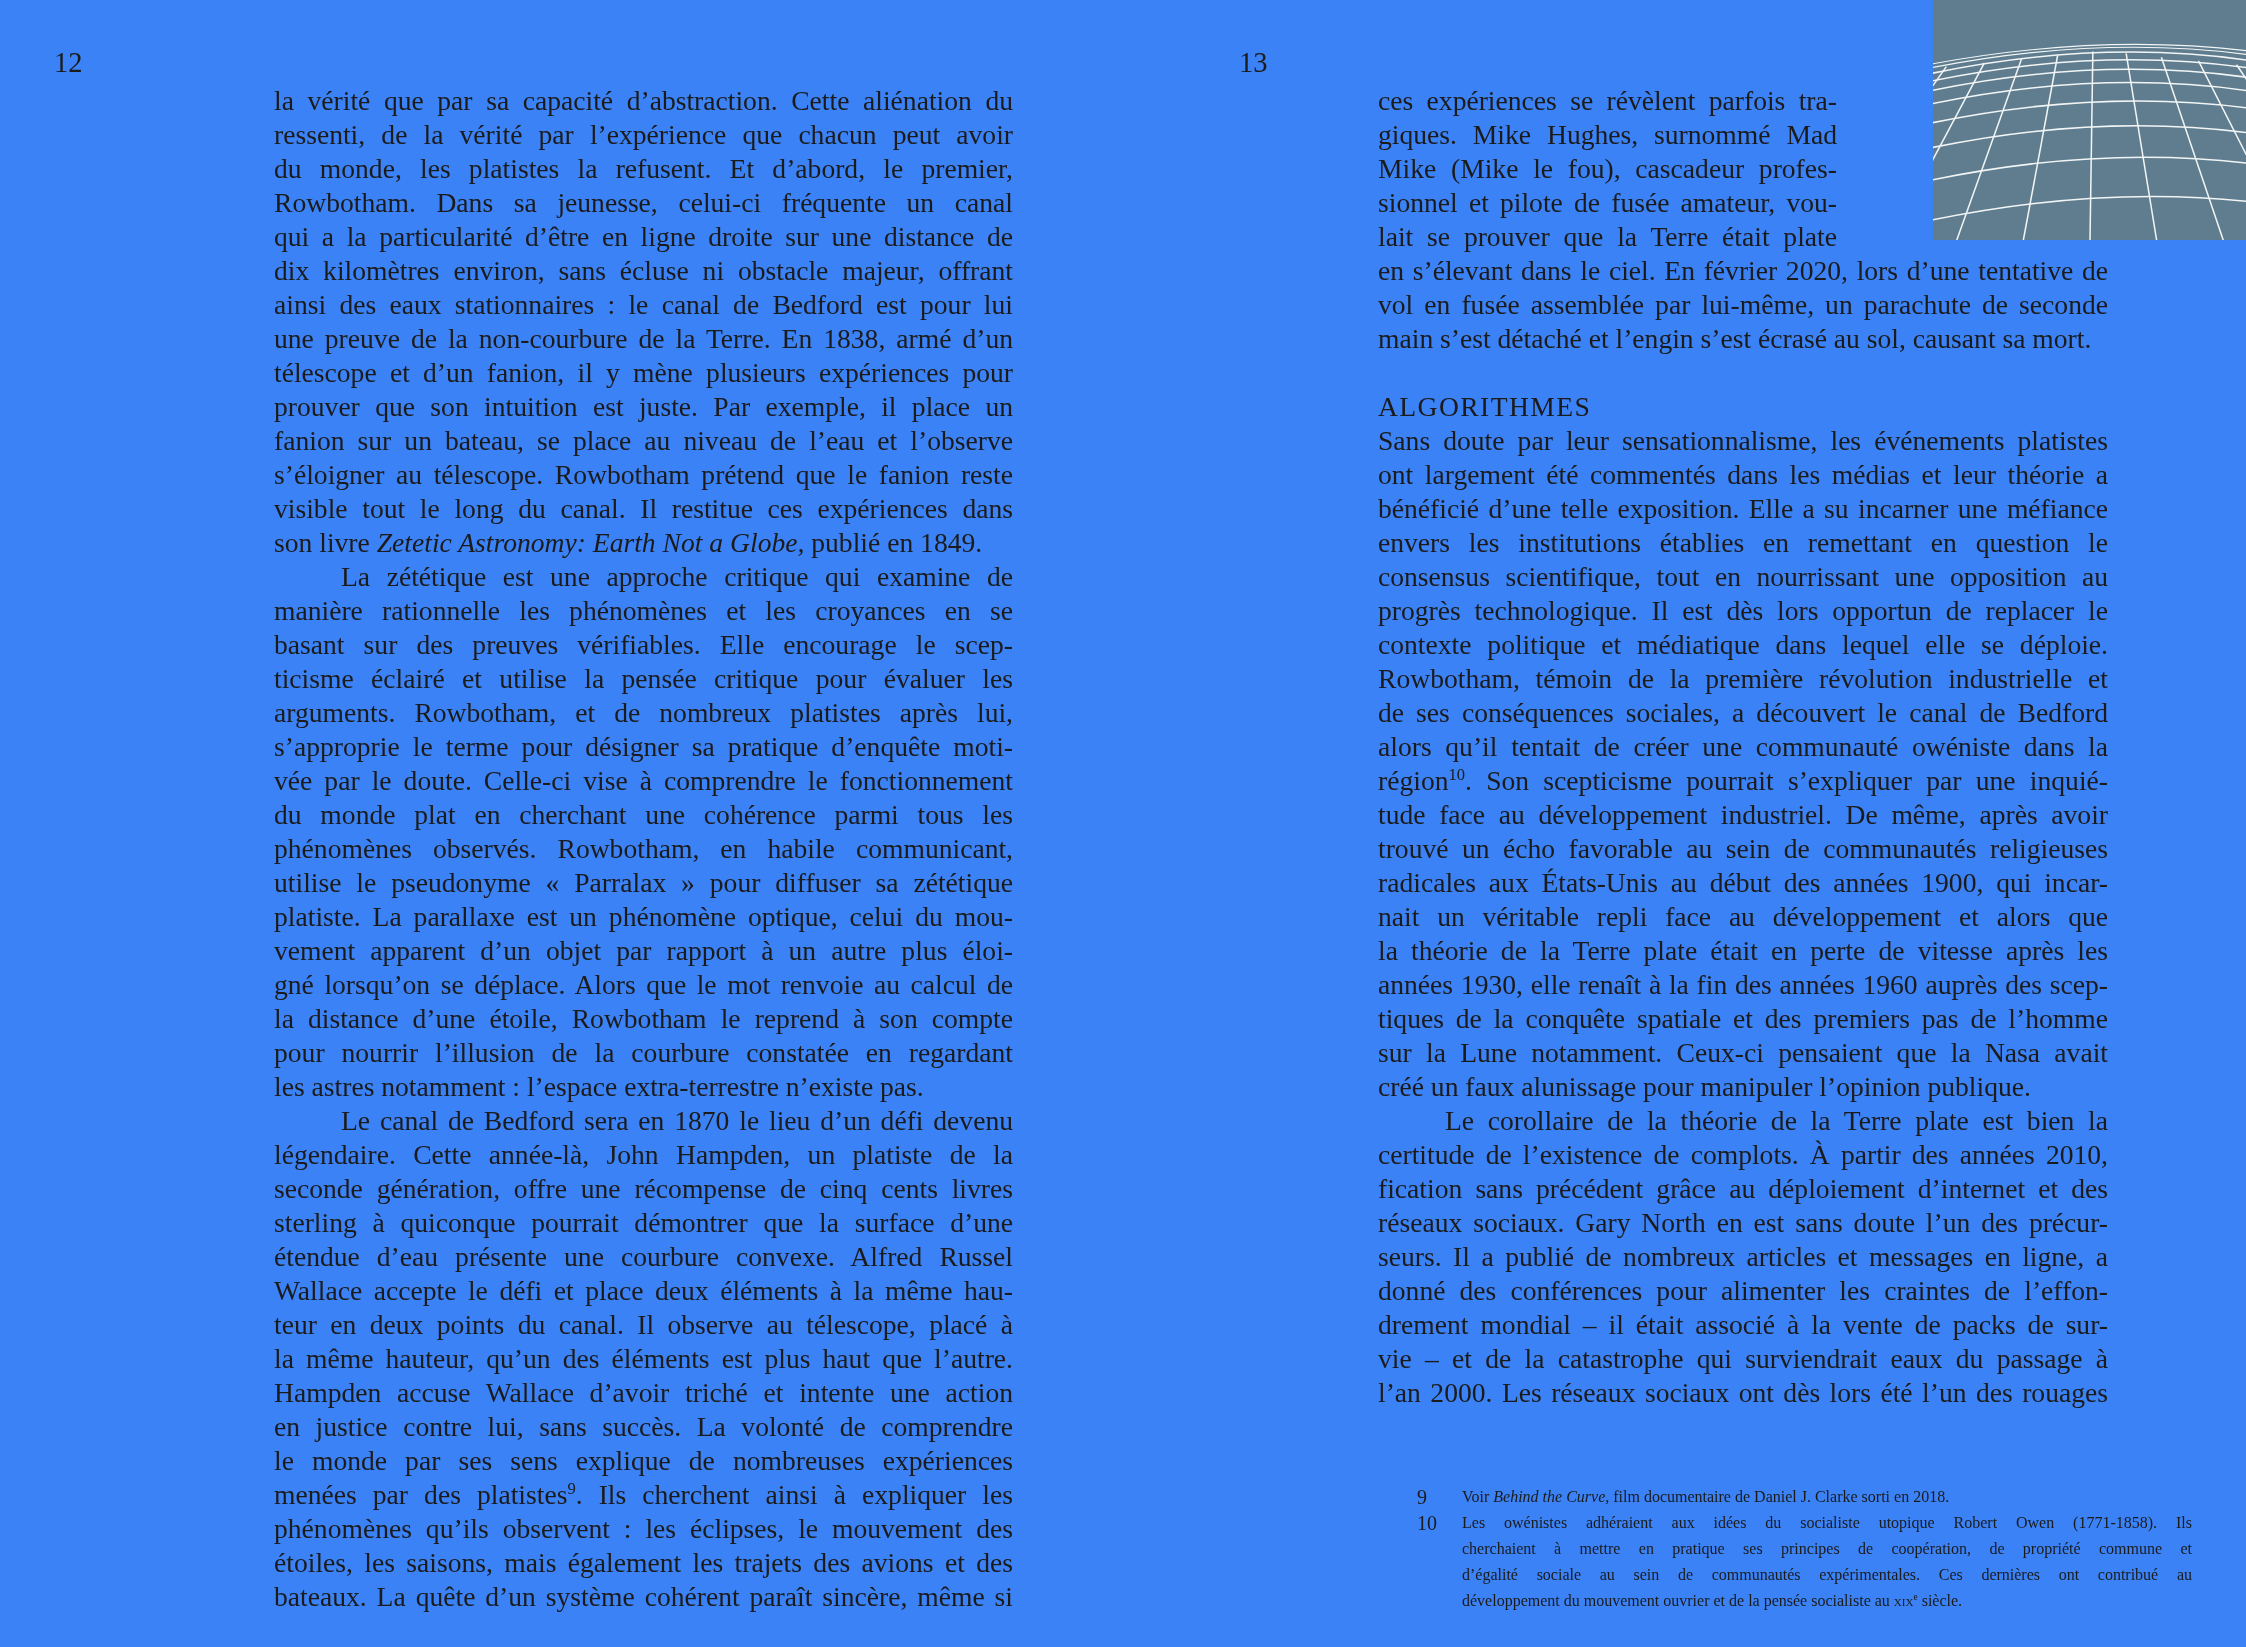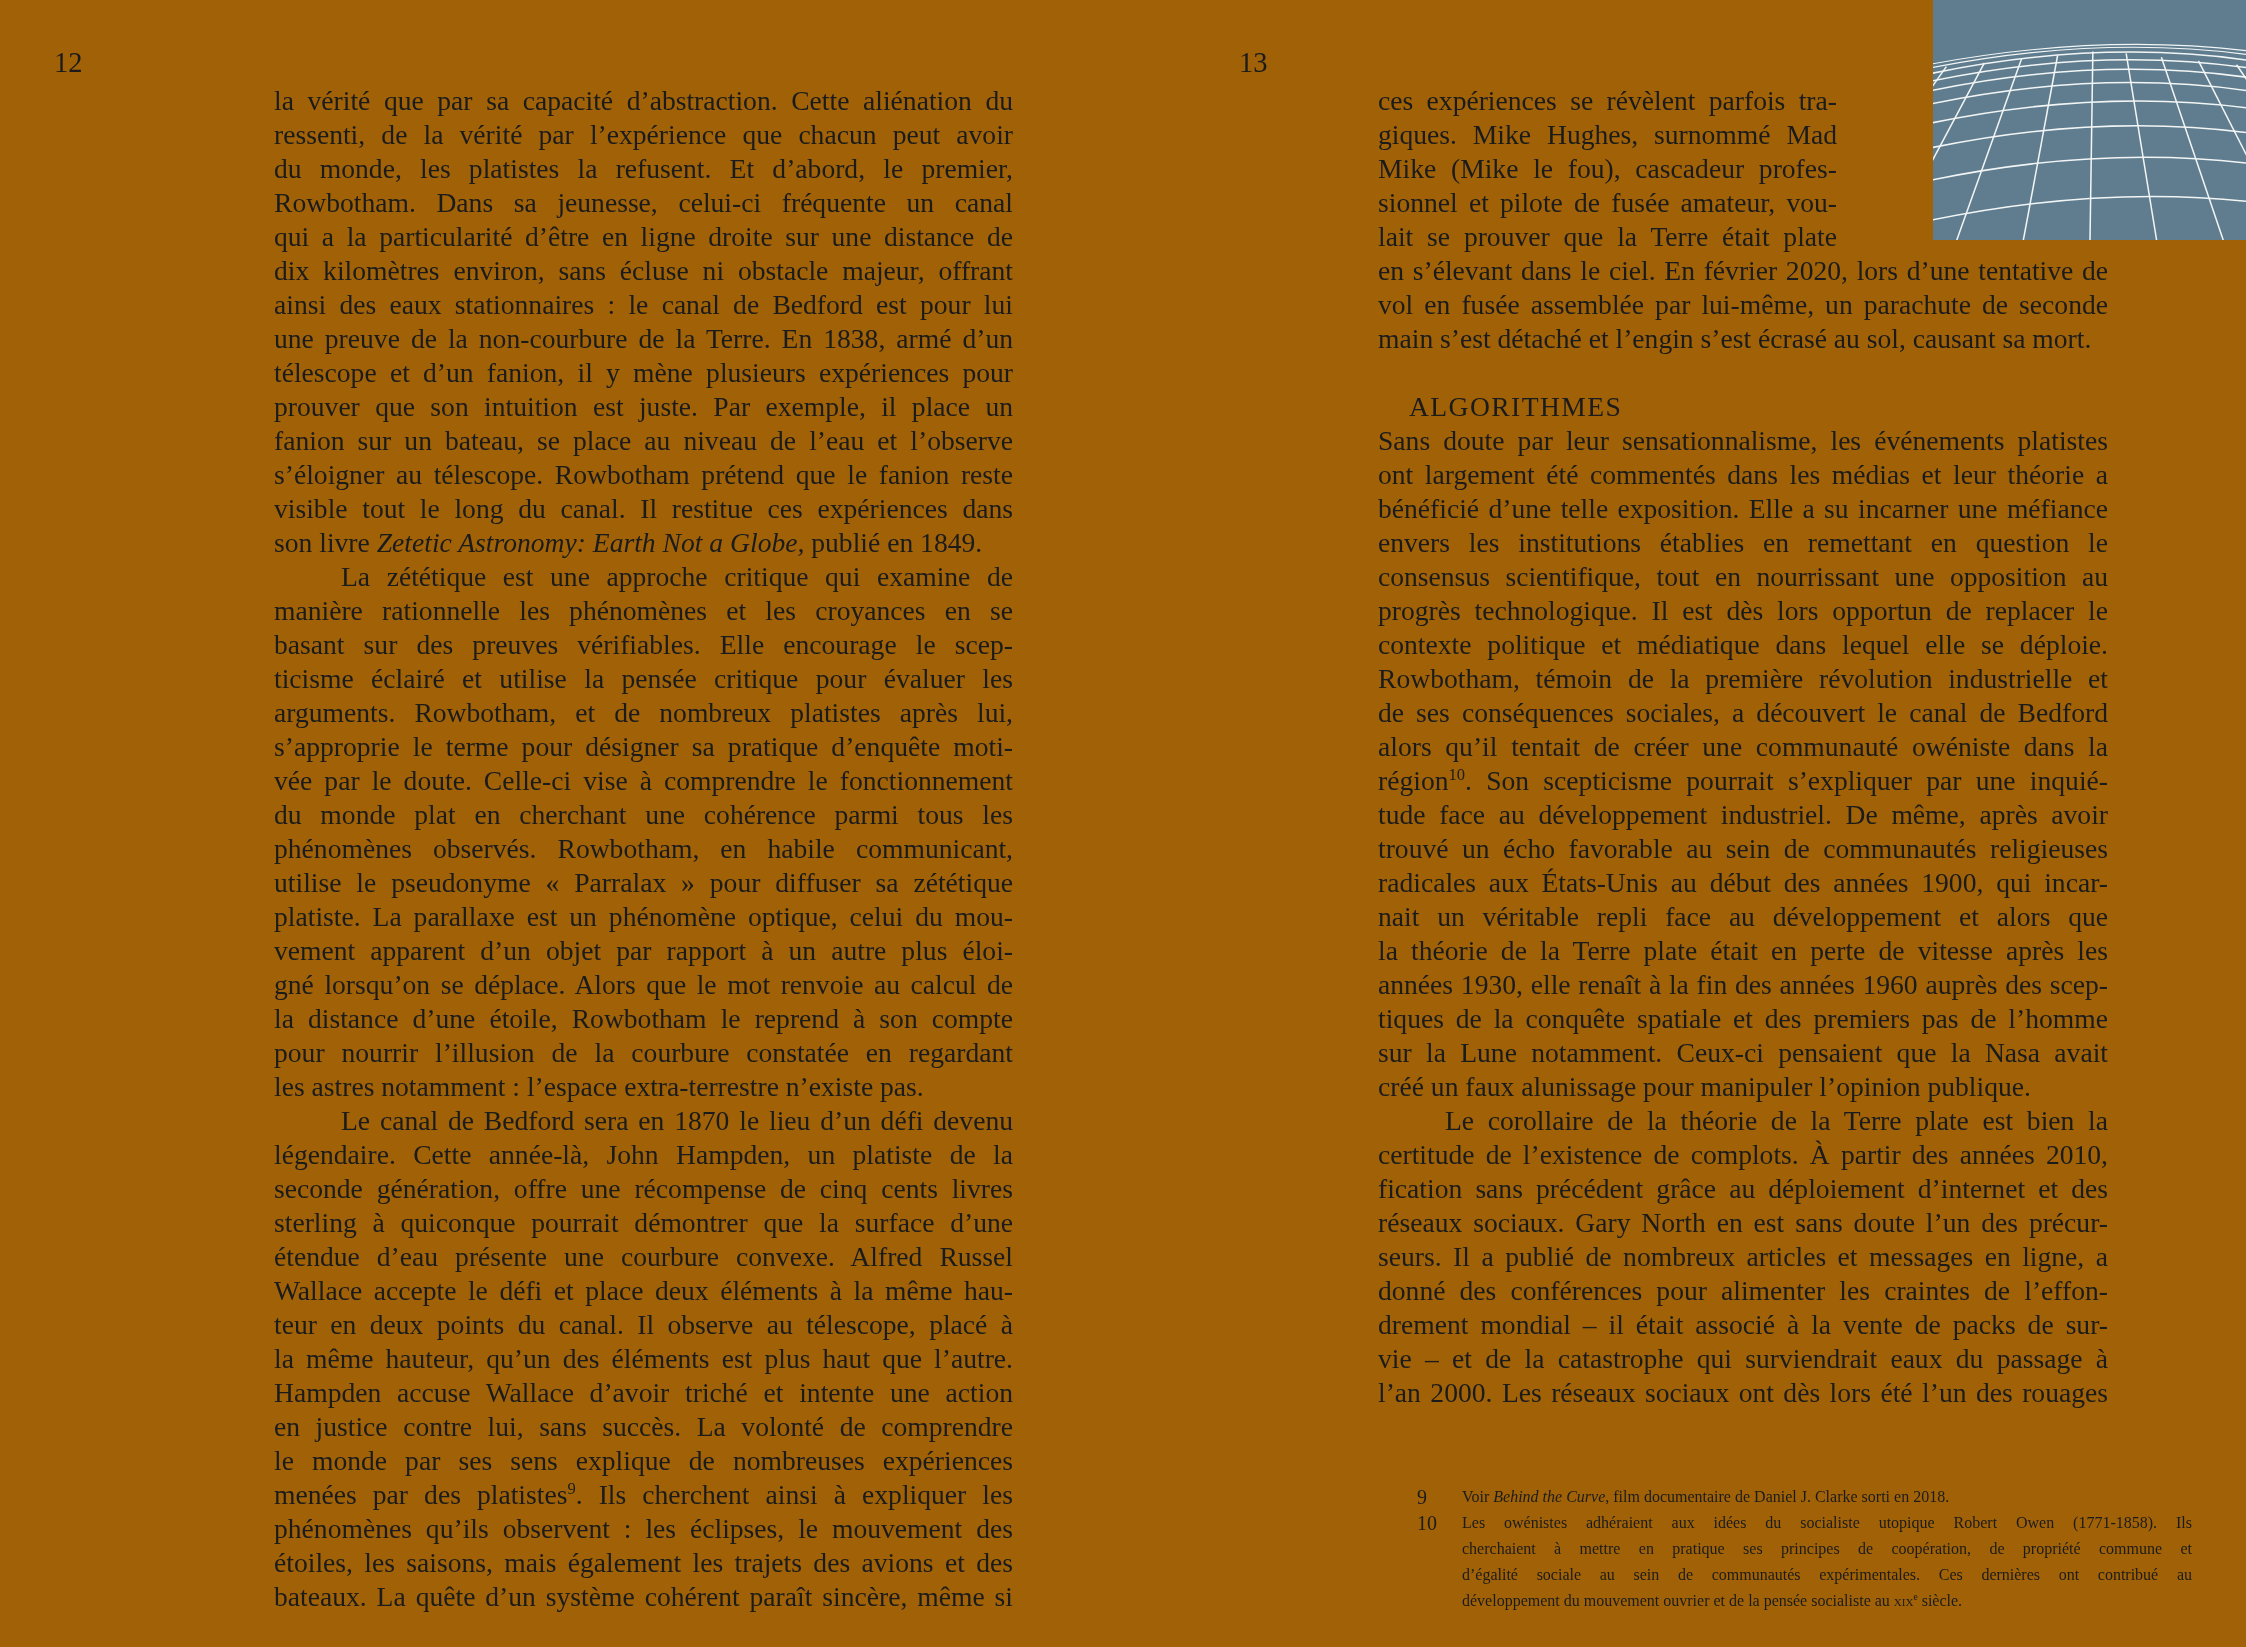--- a/index.html
+++ b/index.html
@@ -1,30 +1,30 @@
 <!DOCTYPE html>
 <html style="font-size:15px"><head>
 <meta charset="utf-8">
 <style>
   html,body{margin:0;padding:0;background:#e8e8e8;}
-  #book{position:relative;width:2247px;height:1647px;background:#a16207;overflow:hidden;
+  #book{position:relative;width:2247px;height:1647px;background:#3b82f6;overflow:hidden;
         font-family:"Liberation Serif","DejaVu Serif",serif;color:#1b1b1b;}
   .pagenum{position:absolute;font-size:28.5px;line-height:28.5px;}
   #pagenum-left{left:54px;top:49px;}
   #pagenum-right{left:1239px;top:49px;text-align:right;}
   .col{position:absolute;top:84px;}
   #col-left{left:274px;width:739px;}
   #col-right{left:1378px;width:730px;}
   .line{line-height:34px;height:34px;text-align:justify;text-align-last:justify;
         font-size:27.6px;white-space:normal;overflow:visible;}
   .line.last{text-align-last:left;}
   .line.ind{text-indent:67px;}
   .line.narrow{width:459px;}
   .line.blank{text-align-last:left;}
-  .heading{letter-spacing:1.4px;margin-left:31px;}
+  .heading{letter-spacing:1.4px;}
   .i{font-style:italic;}
   .sup{vertical-align:super;font-size:60%;line-height:0;}
   .sc{font-variant:small-caps;margin-top:31px;}
   #artwork{position:absolute;left:1933px;top:0;width:314px;height:240px;}
   #footnotes{position:absolute;left:1417px;top:1484px;width:774px;}
   .fn{display:flex;align-items:flex-start;}
   .fn-num{width:45px;flex:0 0 45px;font-size:20px;line-height:26px;}
   .fn-lines{width:730px;flex:0 0 730px;}
   .fn-lines .line{font-size:16px;line-height:26px;height:26px;}
 </style>

